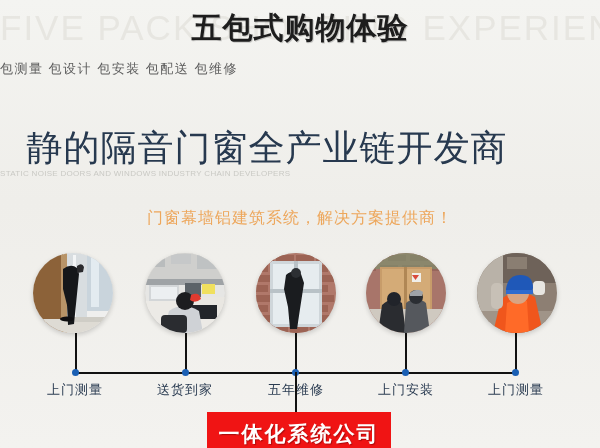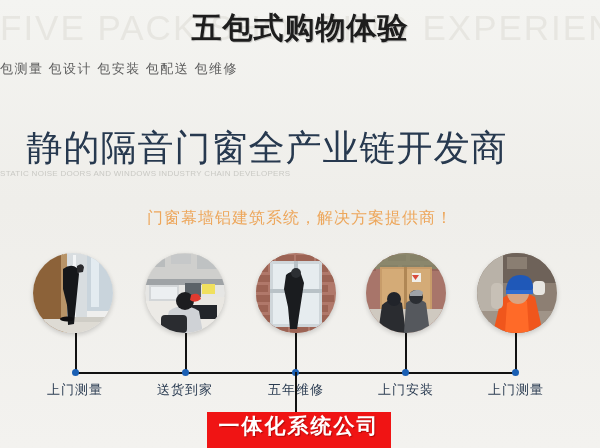--- a/index.html
+++ b/index.html
@@ -125,21 +125,21 @@
     left:295px; top:372px;
     width:2px; height:42px;
     background:#111;
   }
   .red-box {
     position:absolute;
     left:207px; top:412px;
     width:184px; height:36px;
     background:#f01414;
     display:flex;
-    align-items:flex-start;
+    align-items:flex-end;
     justify-content:center;
   }
   .red-box span {
     font-size:21px;
     font-weight:bold;
     color:#fff;
     letter-spacing:2px;
     text-shadow:1px 1px 1px rgba(120,0,0,.55);
   }
   .watermark {

